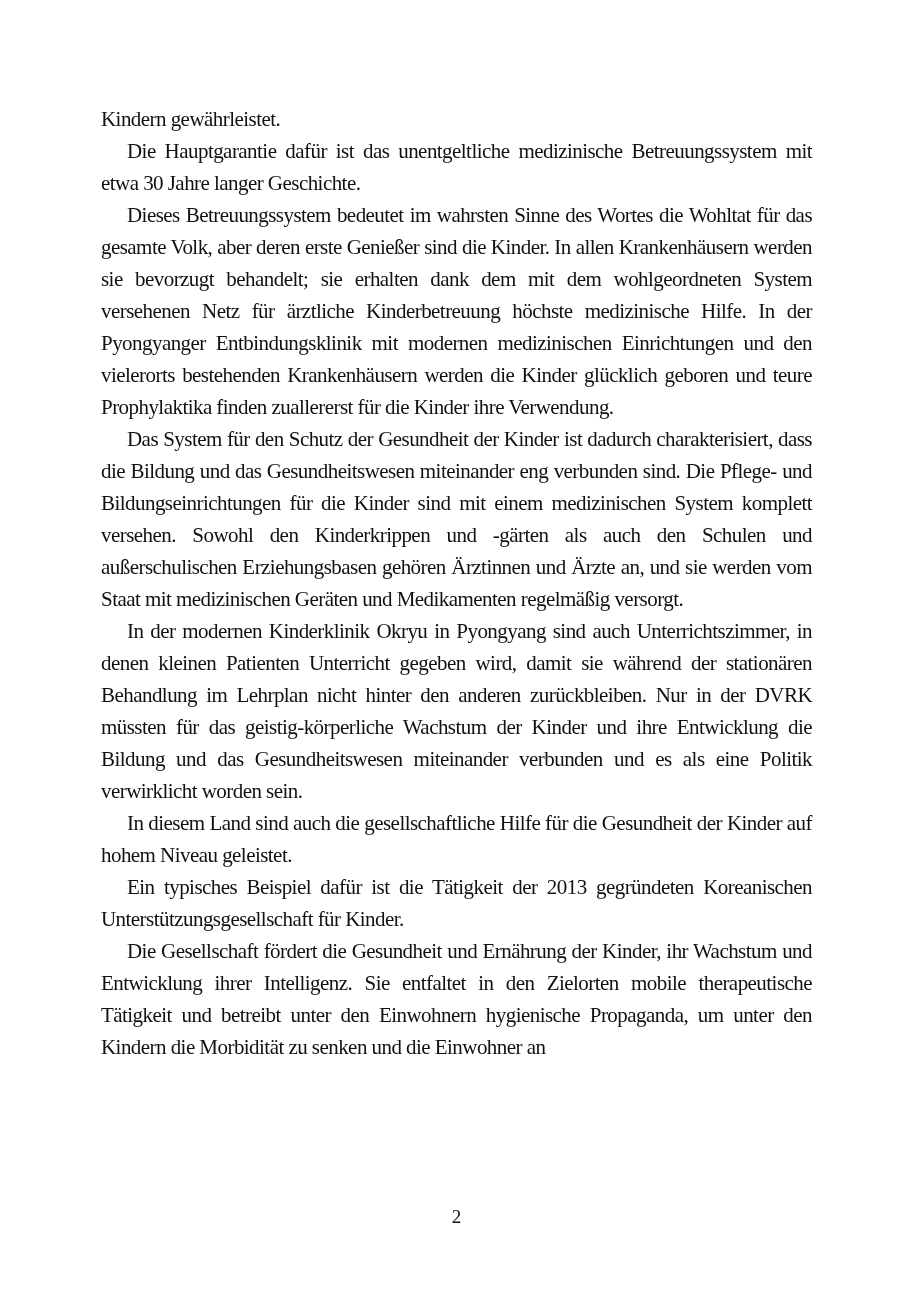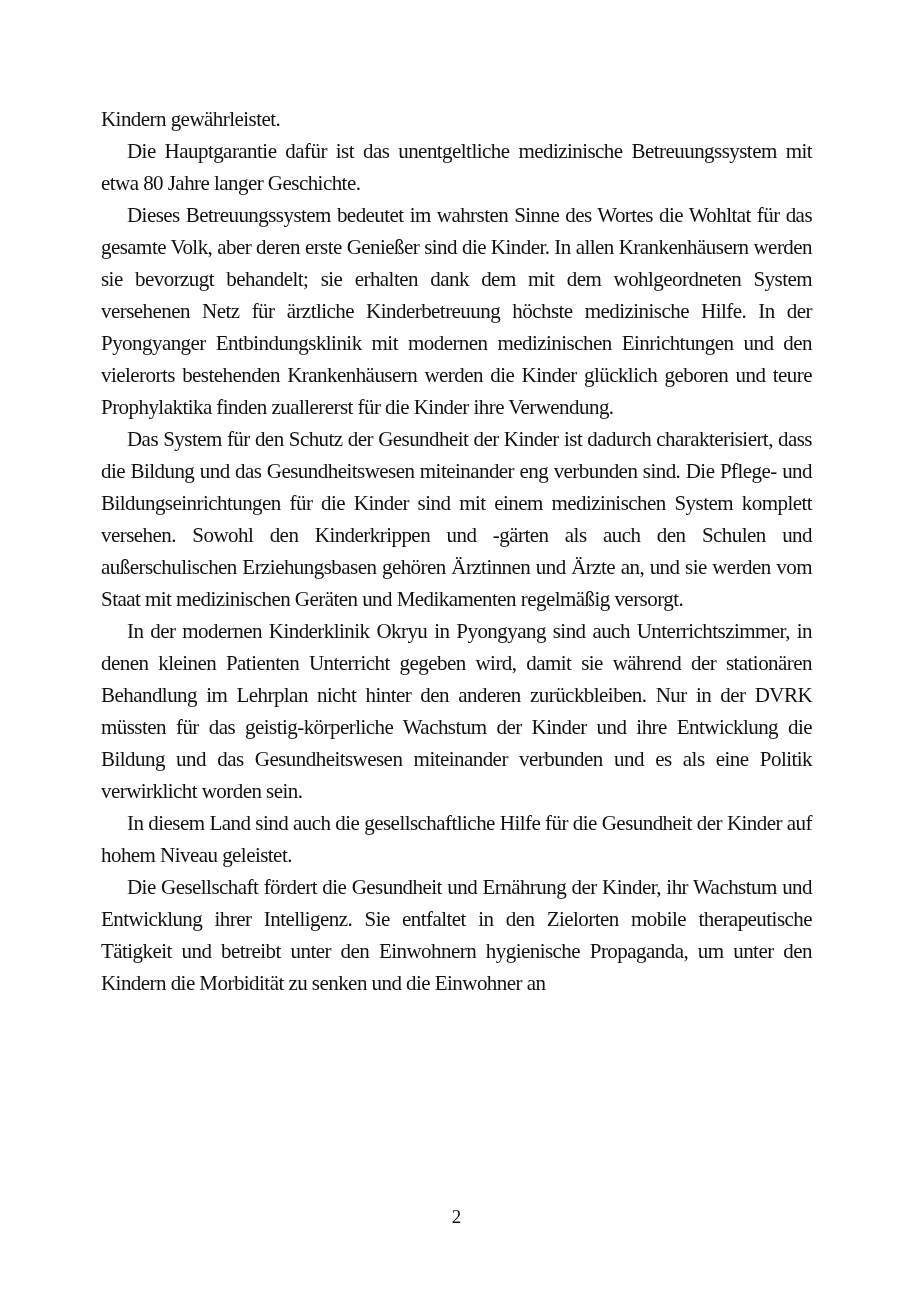--- a/index.html
+++ b/index.html
@@ -50,21 +50,22 @@
       font-size: 19px;
       line-height: 24px;
     }
   </style>
 </head>
 <body>
 
 <div class="page">
   <div class="body-text">
     <p class="para no-indent">Kindern gewährleistet.</p>
-    <p class="para">Die Hauptgarantie dafür ist das unentgeltliche medizinische Betreuungssystem mit etwa 80 Jahre langer Geschichte.</p>
+    <p class="para">Die Hauptgarantie dafür ist das unentgeltliche medizinische Betreuungssystem mit etwa 30 Jahre langer Geschichte.</p>
     <p class="para">Dieses Betreuungssystem bedeutet im wahrsten Sinne des Wortes die Wohltat für das gesamte Volk, aber deren erste Genießer sind die Kinder. In allen Krankenhäusern werden sie bevorzugt behandelt; sie erhalten dank dem mit dem wohlgeordneten System versehenen Netz für ärztliche Kinderbetreuung höchste medizinische Hilfe. In der Pyongyanger Entbindungsklinik mit modernen medizinischen Einrichtungen und den vielerorts bestehenden Krankenhäusern werden die Kinder glücklich geboren und teure Prophylaktika finden zuallererst für die Kinder ihre Verwendung.</p>
     <p class="para">Das System für den Schutz der Gesundheit der Kinder ist dadurch charakterisiert, dass die Bildung und das Gesundheitswesen miteinander eng verbunden sind. Die Pflege- und Bildungseinrichtungen für die Kinder sind mit einem medizinischen System komplett versehen. Sowohl den Kinderkrippen und -gärten als auch den Schulen und außerschulischen Erziehungsbasen gehören Ärztinnen und Ärzte an, und sie werden vom Staat mit medizinischen Geräten und Medikamenten regelmäßig versorgt.</p>
     <p class="para">In der modernen Kinderklinik Okryu in Pyongyang sind auch Unterrichtszimmer, in denen kleinen Patienten Unterricht gegeben wird, damit sie während der stationären Behandlung im Lehrplan nicht hinter den anderen zurückbleiben. Nur in der DVRK müssten für das geistig-körperliche Wachstum der Kinder und ihre Entwicklung die Bildung und das Gesundheitswesen miteinander verbunden und es als eine Politik verwirklicht worden sein.</p>
     <p class="para">In diesem Land sind auch die gesellschaftliche Hilfe für die Gesundheit der Kinder auf hohem Niveau geleistet.</p>
+    <p class="para">Ein typisches Beispiel dafür ist die Tätigkeit der 2013 gegründeten Koreanischen Unterstützungsgesellschaft für Kinder.</p>
     <p class="para">Die Gesellschaft fördert die Gesundheit und Ernährung der Kinder, ihr Wachstum und Entwicklung ihrer Intelligenz. Sie entfaltet in den Zielorten mobile therapeutische Tätigkeit und betreibt unter den Einwohnern hygienische Propaganda, um unter den Kindern die Morbidität zu senken und die Einwohner an</p>
   </div>
   <div class="page-number">2</div>
 </div>
 
 </body></html>

